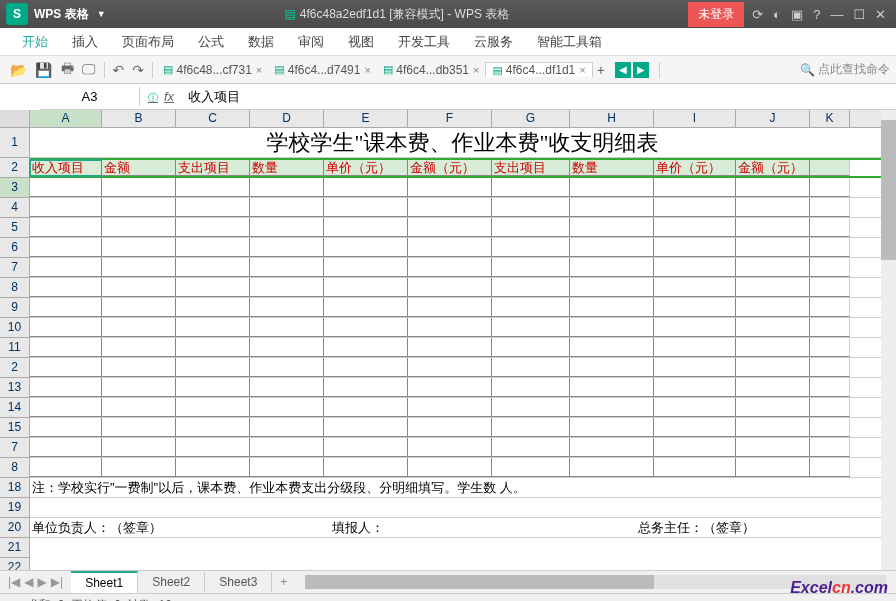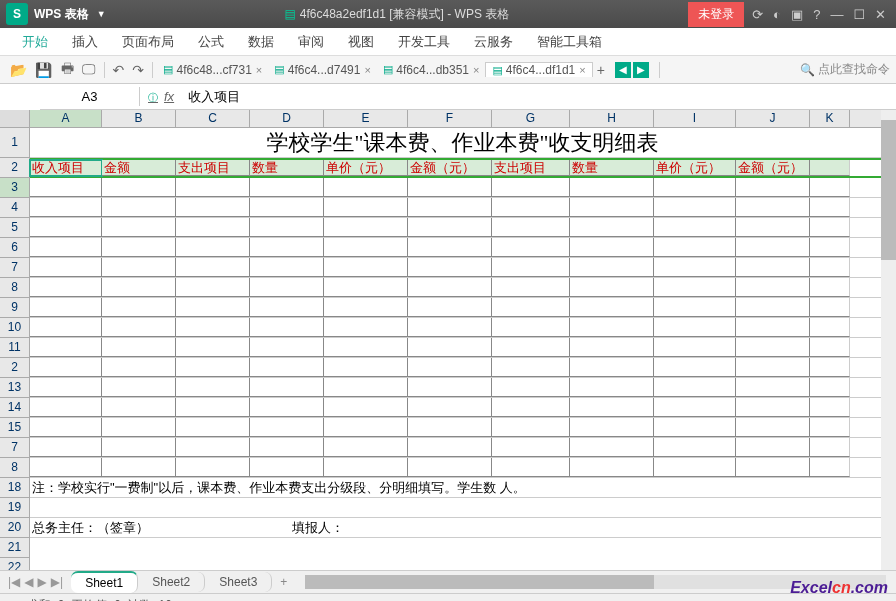--- a/index.html
+++ b/index.html
@@ -62,21 +62,21 @@
 .hdr-row .cell { background: #d8ecd8; border-right: 1px solid #888; border-bottom: 1px solid #888; color: #c00; font-family: SimSun; }
 .hdr-row { border-top: 2px solid #3a3; border-bottom: 2px solid #3a3; }
 .data-row .cell { border-right: 1px solid #888; border-bottom: 1px solid #888; }
 .active-cell { outline: 2px solid #2a8; outline-offset: -1px; background: #fff; }
 .note-row { font-family: SimSun; font-size: 14px; }
 
 
 .sheet-tabs { height: 23px; background: #f0f0f0; display: flex; align-items: center; border-top: 1px solid #ccc; font-size: 12px; }
 .sheet-tabs .nav { display: flex; gap: 4px; padding: 0 8px; color: #999; }
 .sheet-tabs .nav span { cursor: pointer; }
-.sheet-tabs .tab { padding: 3px 14px; border-right: 1px solid #ccc; cursor: pointer; color: #555; border-radius: 7px; }
+.sheet-tabs .tab { padding: 3px 14px; border-right: 1px solid #ccc; cursor: pointer; color: #555; }
 .sheet-tabs .tab.active { background: #fff; border-top: 2px solid #2a8; color: #000; }
 .sheet-tabs .add { padding: 0 8px; color: #888; cursor: pointer; }
 .sheet-tabs .hscroll { flex: 1; margin: 0 10px; height: 14px; background: #e0e0e0; position: relative; }
 .sheet-tabs .hscroll .thumb { position: absolute; left: 0; width: 60%; height: 100%; background: #bbb; }
 
 
 .statusbar { height: 24px; background: #f0f0f0; display: flex; align-items: center; border-top: 1px solid #ccc; font-size: 12px; padding: 0 8px; color: #555; }
 .statusbar .views { margin-left: auto; display: flex; gap: 6px; color: #666; }
 .statusbar .zoom { display: flex; align-items: center; gap: 4px; margin: 0 10px; }
 
@@ -433,22 +433,23 @@
 
       <div class="cell-row note-row">
         <div class="cell" style="flex:1;border-right:none">注：学校实行"一费制"以后，课本费、作业本费支出分级段、分明细填写。学生数        人。</div>
       </div>
 
       <div class="cell-row">
           <div class="cell" style="flex:1;border-right:none"></div>
         </div>
 
       <div class="cell-row note-row">
+        <div class="cell" style="width:300px;border-right:none">单位负责人：（签章）</div>
+        <div class="cell" style="flex:1;border-right:none">填报人：</div>
         <div class="cell" style="width:260px;border-right:none">总务主任：（签章）</div>
-        <div class="cell" style="flex:1;border-right:none">填报人：</div>
       </div>
     </div>
   </div>
 </div>
 
 <div class="vscroll">
     <div class="thumb"></div>
   </div>
 
 <div class="sheet-tabs">

